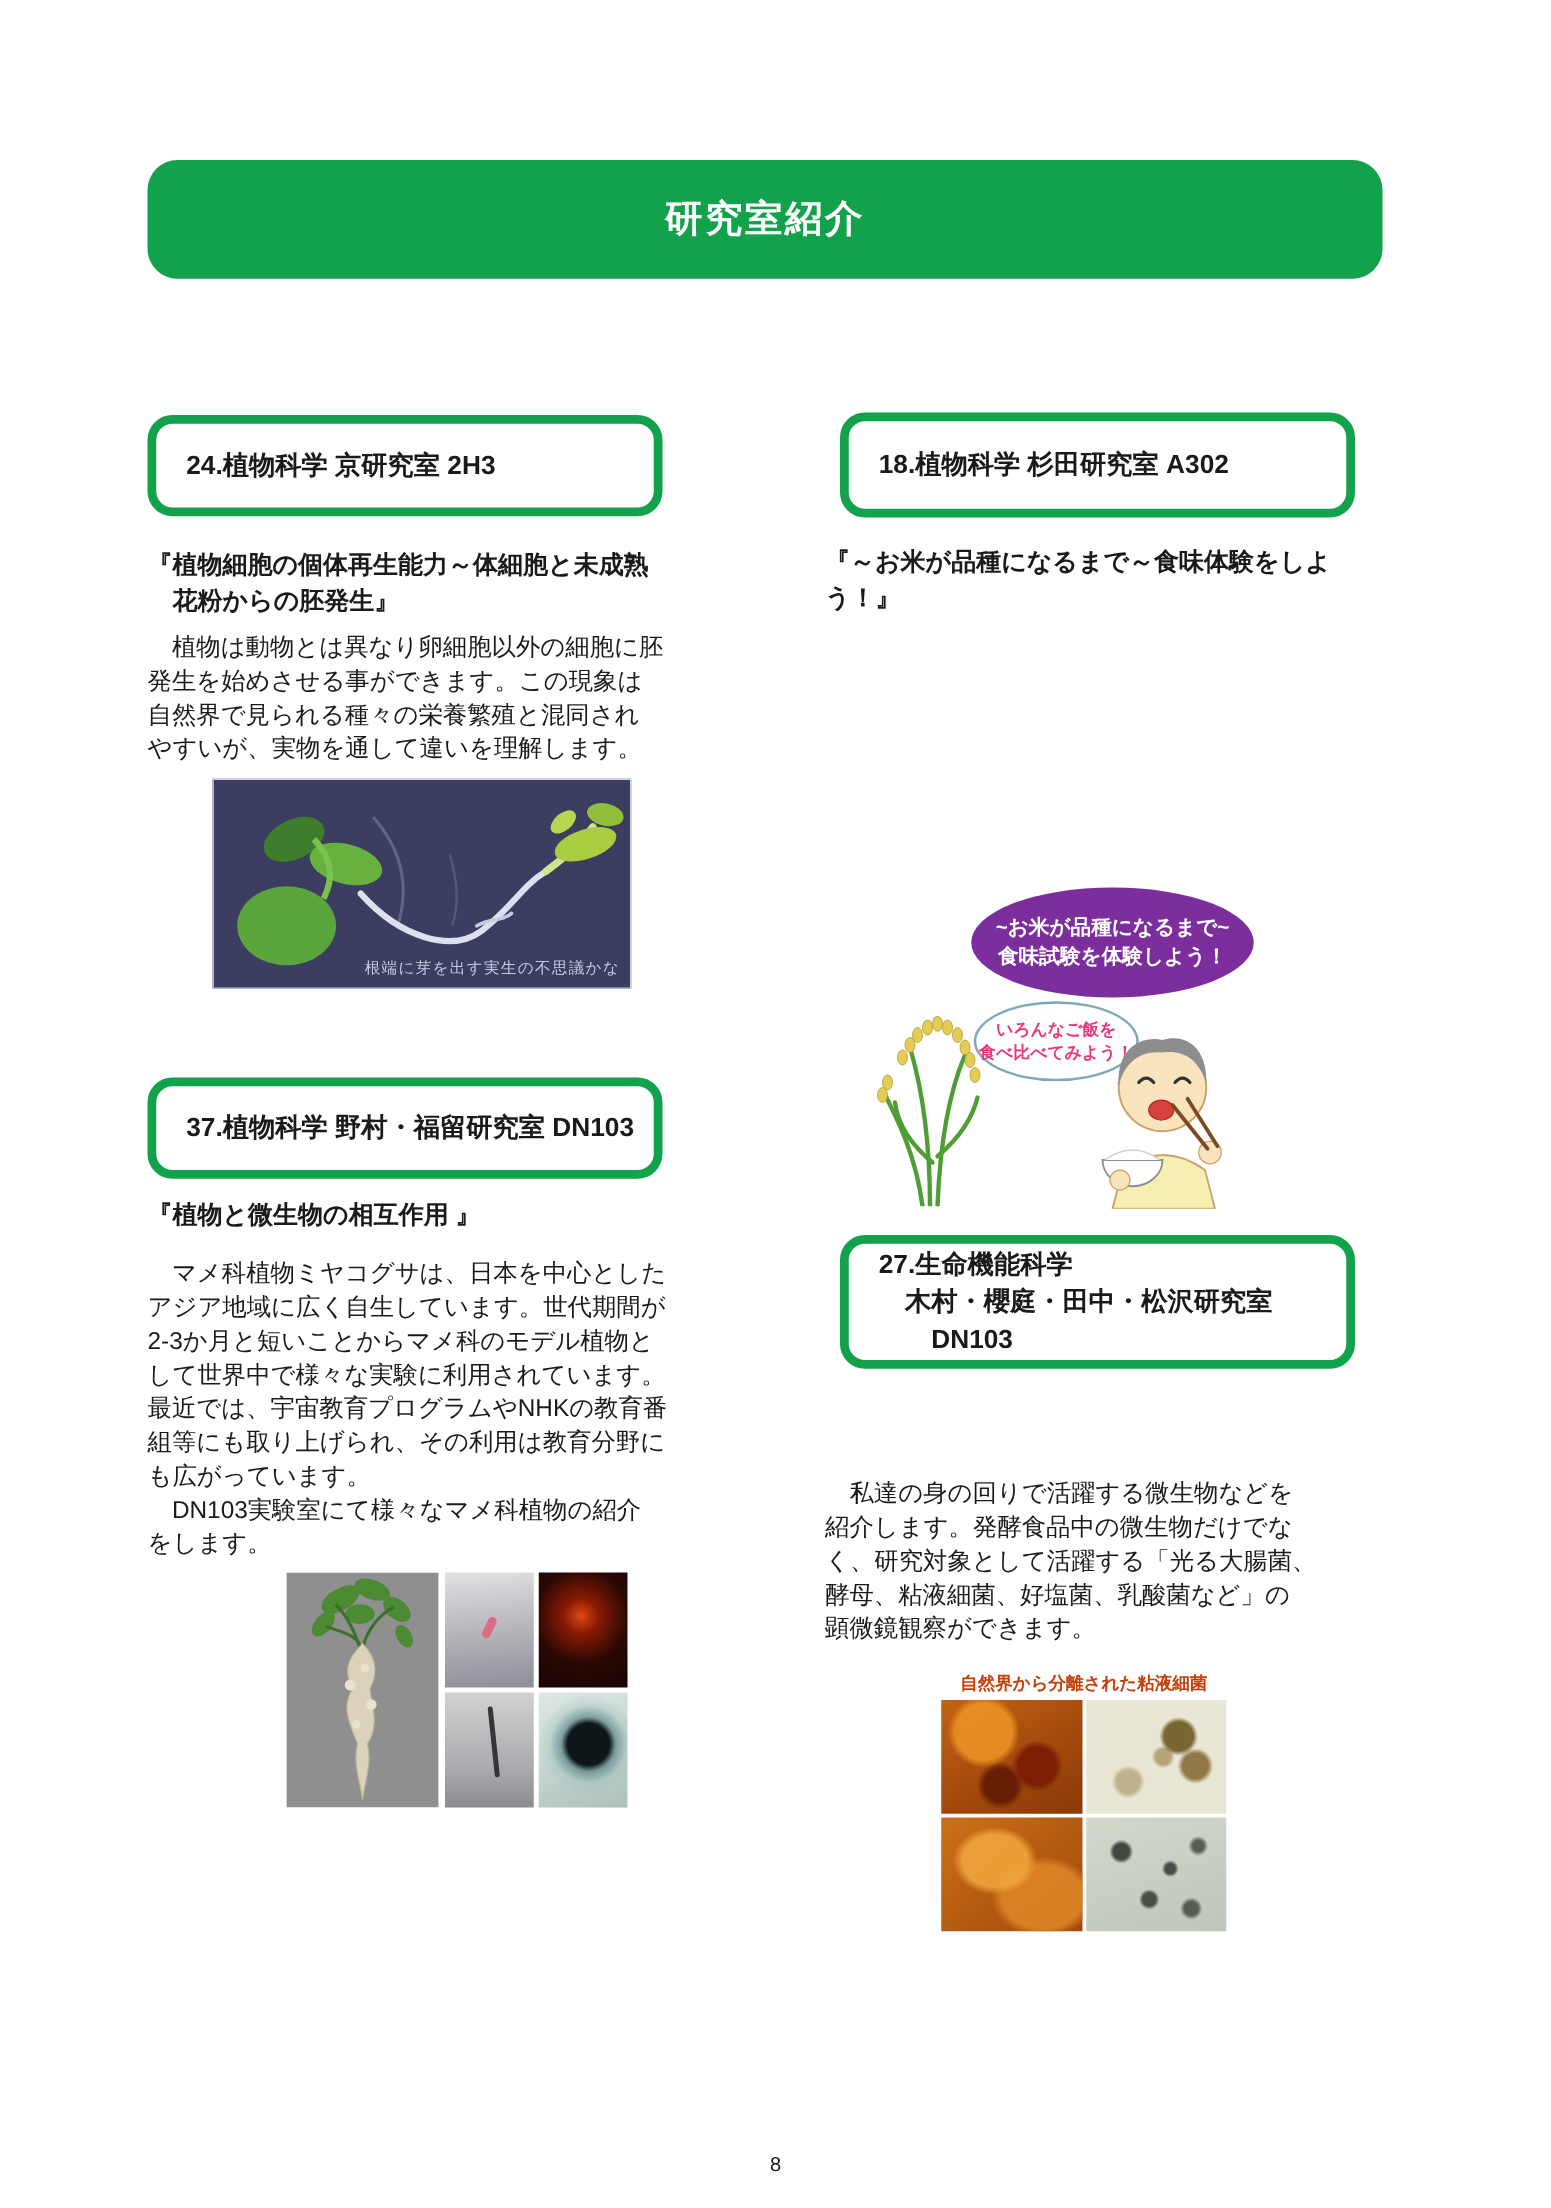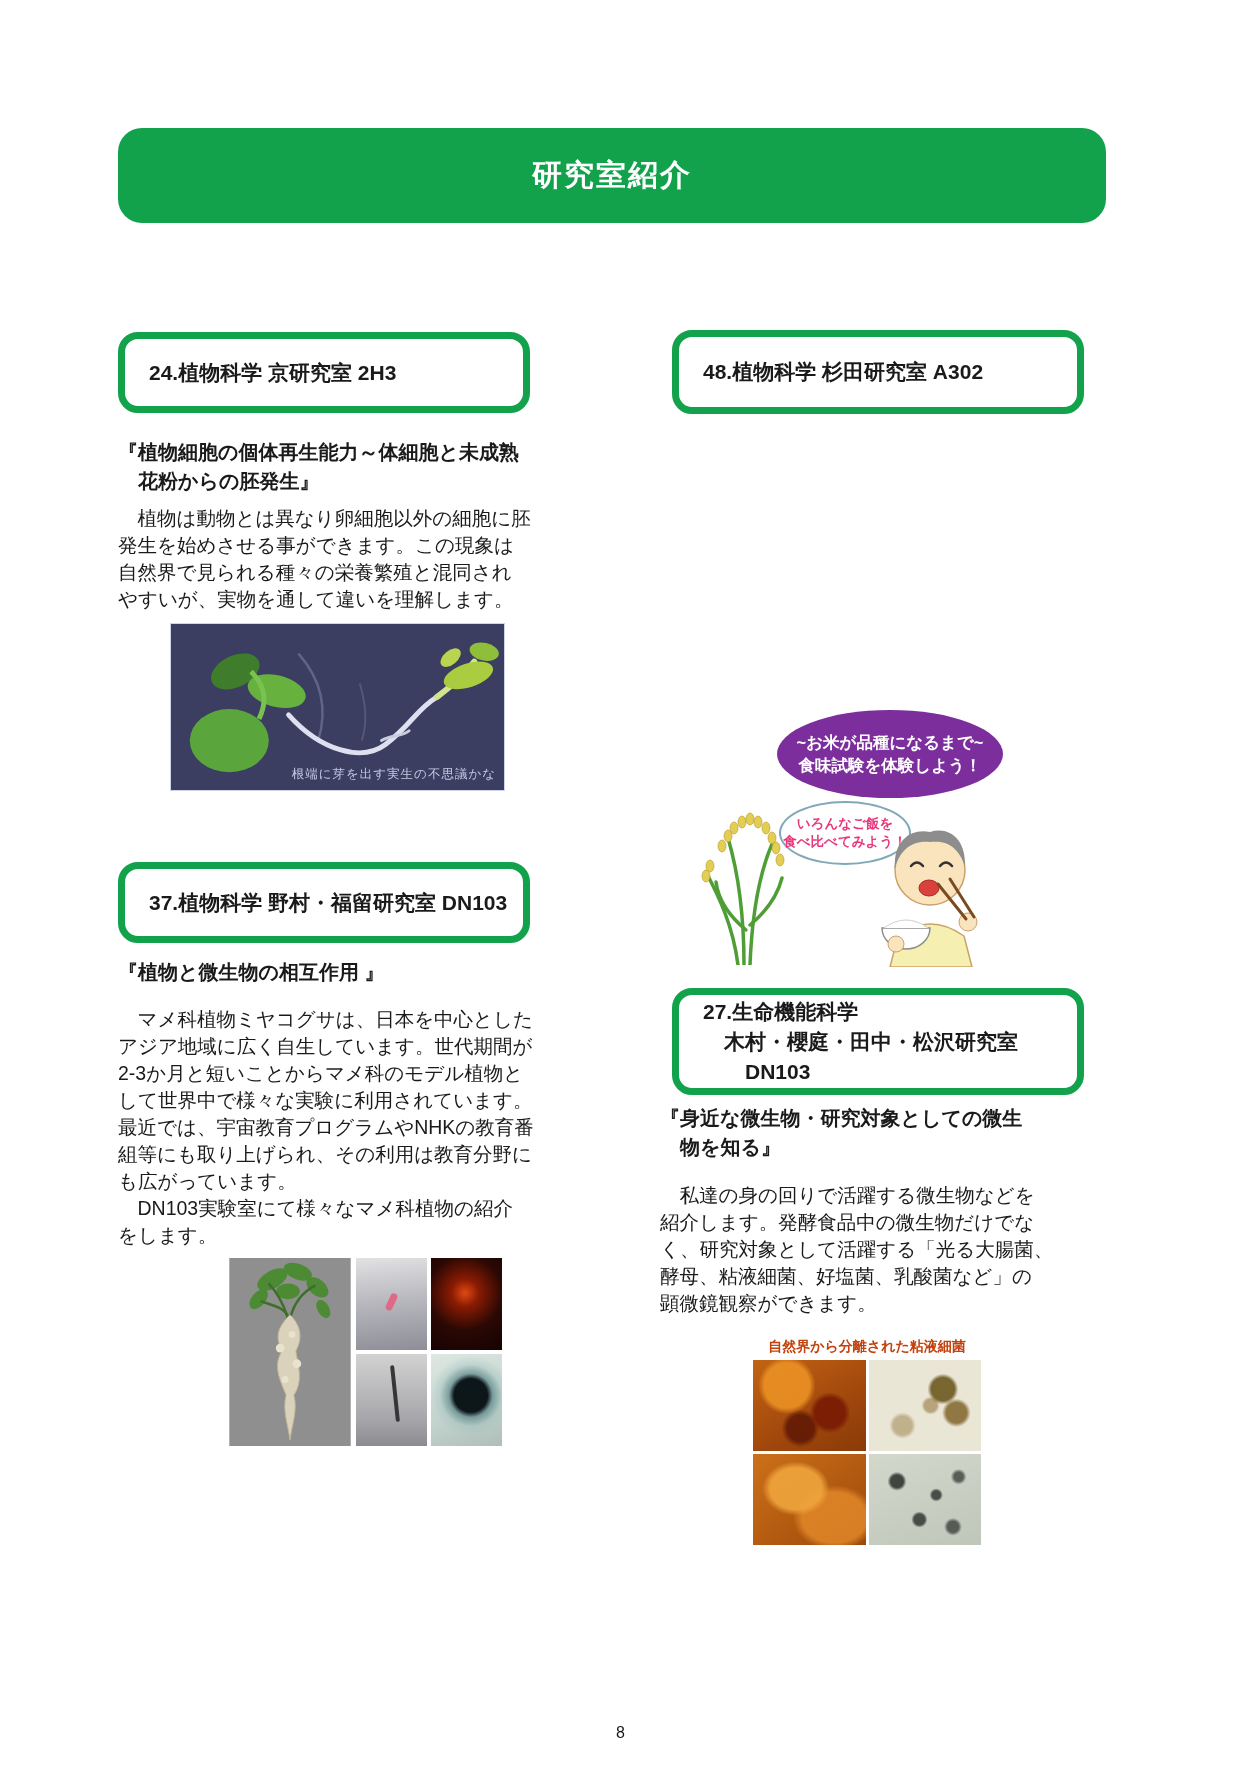--- a/index.html
+++ b/index.html
@@ -188,22 +188,24 @@
         </div>
       <div class="p-redglow"></div>
       <div class="p-stalk">
           <div class="stalk"></div>
         </div>
       <div class="p-blob"></div>
     </div>
   </div>
 
   <div class="hbox" style="left:672px; top:330px; height:84px;">
-    <span>48.植物科学 杉田研究室 A302</span>
-  </div>
+    <span>18.植物科学 杉田研究室 A302</span>
+  </div>
+  <div class="sec-title multiline" style="left:660px; top:436px; width:440px;">『～お米が品種になるまで～食味体験をしよ
+う！』</div>
 
   <div class="badge multiline">~お米が品種になるまで~
 食味試験を体験しよう！</div>
   <div class="bubble multiline">いろんなご飯を
 食べ比べてみよう！</div>
   <div class="bubble-tail"></div>
 
   <div class="riceplant">
     <svg viewBox="0 0 112 155">
       <g stroke="#4f9e35" stroke-width="3.5" fill="none" stroke-linecap="round">
@@ -252,22 +254,20 @@
       <line x1="100" y1="97" x2="72" y2="62" stroke="#7a4a21" stroke-width="3" stroke-linecap="round"></line>
       <line x1="108" y1="95" x2="84" y2="57" stroke="#7a4a21" stroke-width="3" stroke-linecap="round"></line>
     </svg>
   </div>
 
   <div class="hbox multiline" style="left:672px; top:988px; height:107px;">
     <span class="multiline">27.生命機能科学
 　木村・櫻庭・田中・松沢研究室
 　　DN103</span>
   </div>
-  <div class="sec-title multiline" style="left:660px; top:1104px; width:440px;">『身近な微生物・研究対象としての微生
-　物を知る』</div>
   <div class="sec-body multiline" style="left:660px; top:1182px; width:440px;">　私達の身の回りで活躍する微生物などを
 紹介します。発酵食品中の微生物だけでな
 く、研究対象として活躍する「光る大腸菌、
 酵母、粘液細菌、好塩菌、乳酸菌など」の
 顕微鏡観察ができます。</div>
 
   <div class="collage2-caption">自然界から分離された粘液細菌</div>
   <div class="collage2">
     <div class="m-rust"></div>
     <div class="m-clusters"></div>

